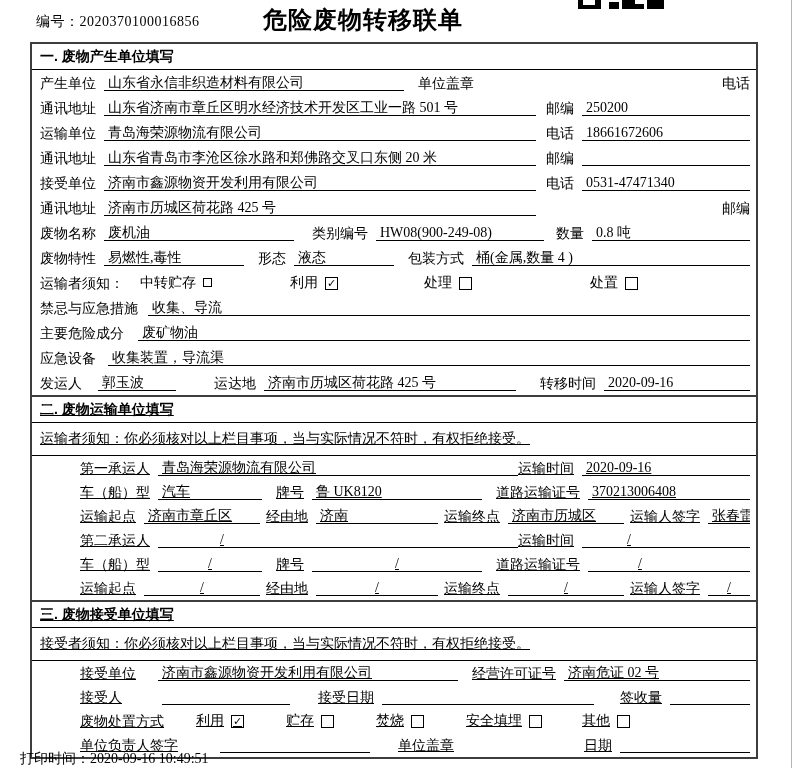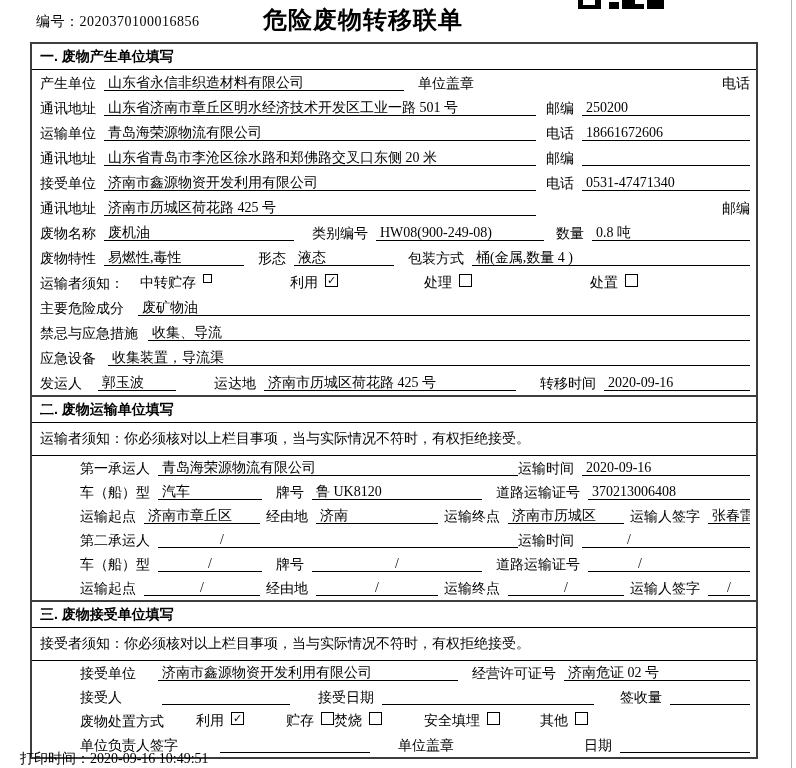--- a/index.html
+++ b/index.html
@@ -13,39 +13,39 @@
     position:absolute;left:0;right:70px;top:4px;text-align:center;
     font-family:"Liberation Sans","DejaVu Sans",sans-serif;
     font-size:24px;font-weight:bold;letter-spacing:1px;
   }
   
   .qr{position:absolute;left:578px;top:0;width:86px;height:9px;}
   .qr div{position:absolute;background:#000;}
   
   .form{position:absolute;left:30px;top:42px;width:728px;box-sizing:border-box;}
   .section{border:2px solid #3d3d3d;background:#fff;}
-  .section + .section{margin-top:-2px;}
+  .section + .section{margin-top:-2px;text-decoration:underline;}
   .sec-hd{
     height:24px;display:flex;align-items:center;padding:1px 8px 0;
     border-bottom:1px solid #000;
     font-family:"Liberation Sans","DejaVu Sans",sans-serif;
     font-weight:bold;font-size:14px;
   }
   .notice{height:32px;display:flex;align-items:center;padding:0 8px;border-bottom:1px solid #000;}
   .row{display:flex;align-items:flex-end;height:25px;padding:0 6px 0 8px;}
   .sec-t .row,.sec-r .row{height:24px;padding-left:48px;}
   .lbl{white-space:nowrap;margin-bottom:2px;flex:none;}
   .u{
     border-bottom:1px solid #000;margin-bottom:4px;margin-left:8px;
     white-space:nowrap;overflow:hidden;height:17px;line-height:17px;
     padding:0 4px;box-sizing:border-box;flex:none;
   }
   .u.fill{flex:1;}
   .u.slash{text-align:center;}
-  .opt{display:flex;align-items:flex-start;margin-bottom:3px;flex:none;}
+  .opt{display:flex;align-items:center;margin-bottom:3px;flex:none;}
   .opt .olbl{white-space:nowrap;margin-right:7px;}
   .cb{
     width:13px;height:13px;border:1px solid #000;box-sizing:border-box;
     font-size:11px;line-height:11px;text-align:center;flex:none;
     font-family:"DejaVu Sans",sans-serif;
   }
   .cb.sm{width:9px;height:9px;margin-bottom:1px;}
   .footer{position:absolute;left:20px;top:750px;}
   .page-edge{position:absolute;left:791px;top:0;width:1px;height:768px;background:#b5b5b5;}
   .ml-a{margin-left:auto;}
@@ -144,27 +144,27 @@
         <span class="olbl">处理</span>
         <span class="cb"></span>
       </span>
       <span class="opt" style="margin-left:118px">
         <span class="olbl">处置</span>
         <span class="cb"></span>
       </span>
     </div>
 
     <div class="row">
+      <span class="lbl">禁忌与应急措施</span>
+      <span class="u fill" style="margin-left:10px">收集、导流</span>
+    </div>
+
+    <div class="row">
       <span class="lbl">主要危险成分</span>
       <span class="u fill" style="margin-left:14px">废矿物油</span>
-    </div>
-
-    <div class="row">
-      <span class="lbl">禁忌与应急措施</span>
-      <span class="u fill" style="margin-left:10px">收集、导流</span>
     </div>
 
     <div class="row">
       <span class="lbl">应急设备</span>
       <span class="u fill" style="margin-left:12px">收集装置，导流渠</span>
     </div>
 
     <div class="row">
       <span class="lbl">发运人</span>
       <span class="u" style="width:78px;margin-left:16px">郭玉波</span>
@@ -257,21 +257,21 @@
     <div class="row">
       <span class="lbl">废物处置方式</span>
       <span class="opt" style="margin-left:32px">
         <span class="olbl">利用</span>
         <span class="cb">✓</span>
       </span>
       <span class="opt" style="margin-left:42px">
         <span class="olbl">贮存</span>
         <span class="cb"></span>
       </span>
-      <span class="opt" style="">
+      <span class="opt" style="margin-left:42px">
         <span class="olbl">焚烧</span>
         <span class="cb"></span>
       </span>
       <span class="opt" style="margin-left:42px">
         <span class="olbl">安全填埋</span>
         <span class="cb"></span>
       </span>
       <span class="opt" style="margin-left:40px">
         <span class="olbl">其他</span>
         <span class="cb"></span>

